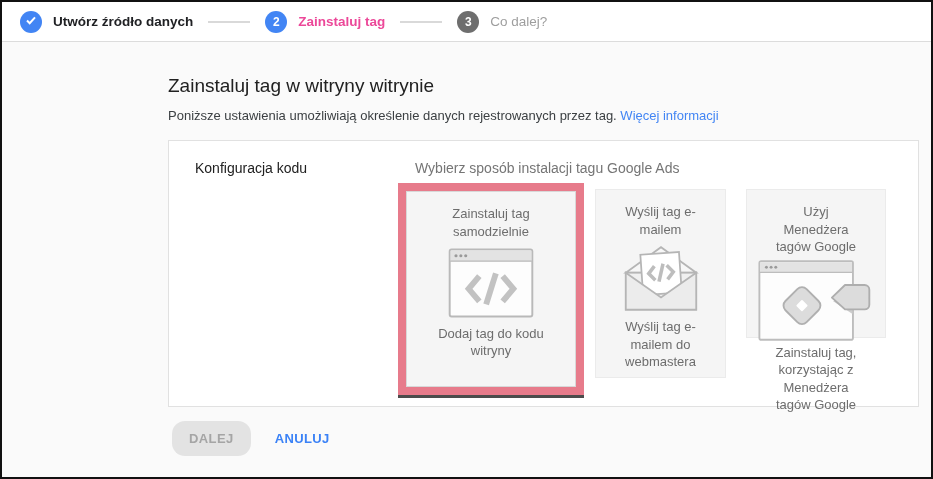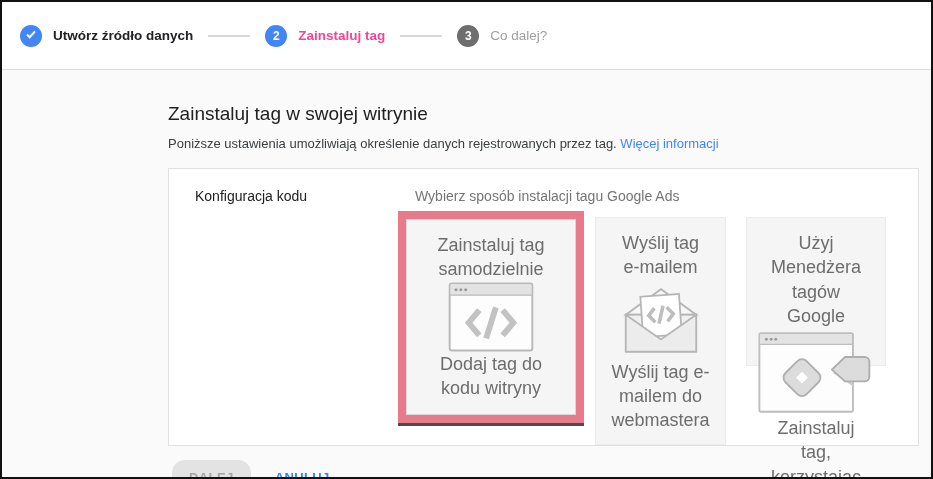--- a/index.html
+++ b/index.html
@@ -4,21 +4,21 @@
 <style>
   * { margin:0; padding:0; box-sizing:border-box; }
   html,body { width:933px; height:479px; }
   body {
     font-family:"Liberation Sans","DejaVu Sans",sans-serif;
     border:2px solid #111; background:#fafafa; overflow:hidden;
     color:#212121;
   }
   
   .stepper {
-    height:68px; background:#fff; border-bottom:1px solid #dcdcdc;
+    height:40px; background:#fff; border-bottom:1px solid #dcdcdc;
     display:flex; align-items:center; padding-left:18px;
   }
   .step { display:flex; align-items:center; }
   .step-circle {
     width:22px; height:22px; border-radius:50%;
     display:flex; align-items:center; justify-content:center;
     color:#fff; font-size:12px; font-weight:bold; flex:none;
   }
   .step-circle.done, .step-circle.active { background:#4285f4; }
   .step-circle.upcoming { background:#6e6e6e; }
@@ -43,25 +43,25 @@
   .cards-row { display:flex; align-items:flex-start; margin-top:7px; }
   
   .highlight {
     border:8px solid #e77b8b;
     filter:drop-shadow(0 3px 0 rgba(45,45,45,.85));
     margin-left:-17px; flex:none;
   }
   .option-card {
     background:#f5f5f5; border:1px solid #ebebeb;
     display:flex; flex-direction:column; align-items:center;
-    text-align:center; color:#6d6d6d; font-size:18px; line-height:1.35;
+    text-align:center; color:#6d6d6d; font-size:13px; line-height:1.35;
     padding:13px 24px 24px; cursor:pointer;
   }
   .card-1 { width:170px; height:196px; border-color:#d8d8d8; }
-  .card-2 { width:131px; height:228px; margin:6px 0 0 11px; flex:none; }
+  .card-2 { width:131px; height:189px; margin:6px 0 0 11px; flex:none; }
   .card-3 { width:140px; height:149px; margin:6px 0 0 20px; flex:none; }
   .icon-wrap { flex:1; display:flex; align-items:center; justify-content:center; }
   .card-caption { margin-bottom:2px; }
   
   .footer { display:flex; align-items:center; margin:14px 0 0 4px; }
   .btn-next {
     border:none; background:#e3e3e3; color:#a5a5a5;
     font-family:inherit; font-size:13px; font-weight:bold; letter-spacing:.4px;
     padding:10px 17px; border-radius:13px; cursor:default;
   }
@@ -91,21 +91,21 @@
     <span class="step-label active">Zainstaluj tag</span>
   </div>
   <div class="step-line"></div>
   <div class="step">
     <span class="step-circle upcoming">3</span>
     <span class="step-label upcoming">Co dalej?</span>
   </div>
 </div>
 
 <div class="content">
-  <h1 class="page-title">Zainstaluj tag w swojej witrynie</h1>
+  <h1 class="page-title">Zainstaluj tag w witryny witrynie</h1>
   <div class="page-subtitle">
     <span>Poniższe ustawienia umożliwiają określenie danych rejestrowanych przez tag.</span>
     <a href="#">Więcej informacji</a>
   </div>
 
   <div class="panel">
     <div class="panel-label-col">Konfiguracja kodu</div>
     <div class="panel-main">
       <div class="prompt">Wybierz sposób instalacji tagu Google Ads</div>
 

